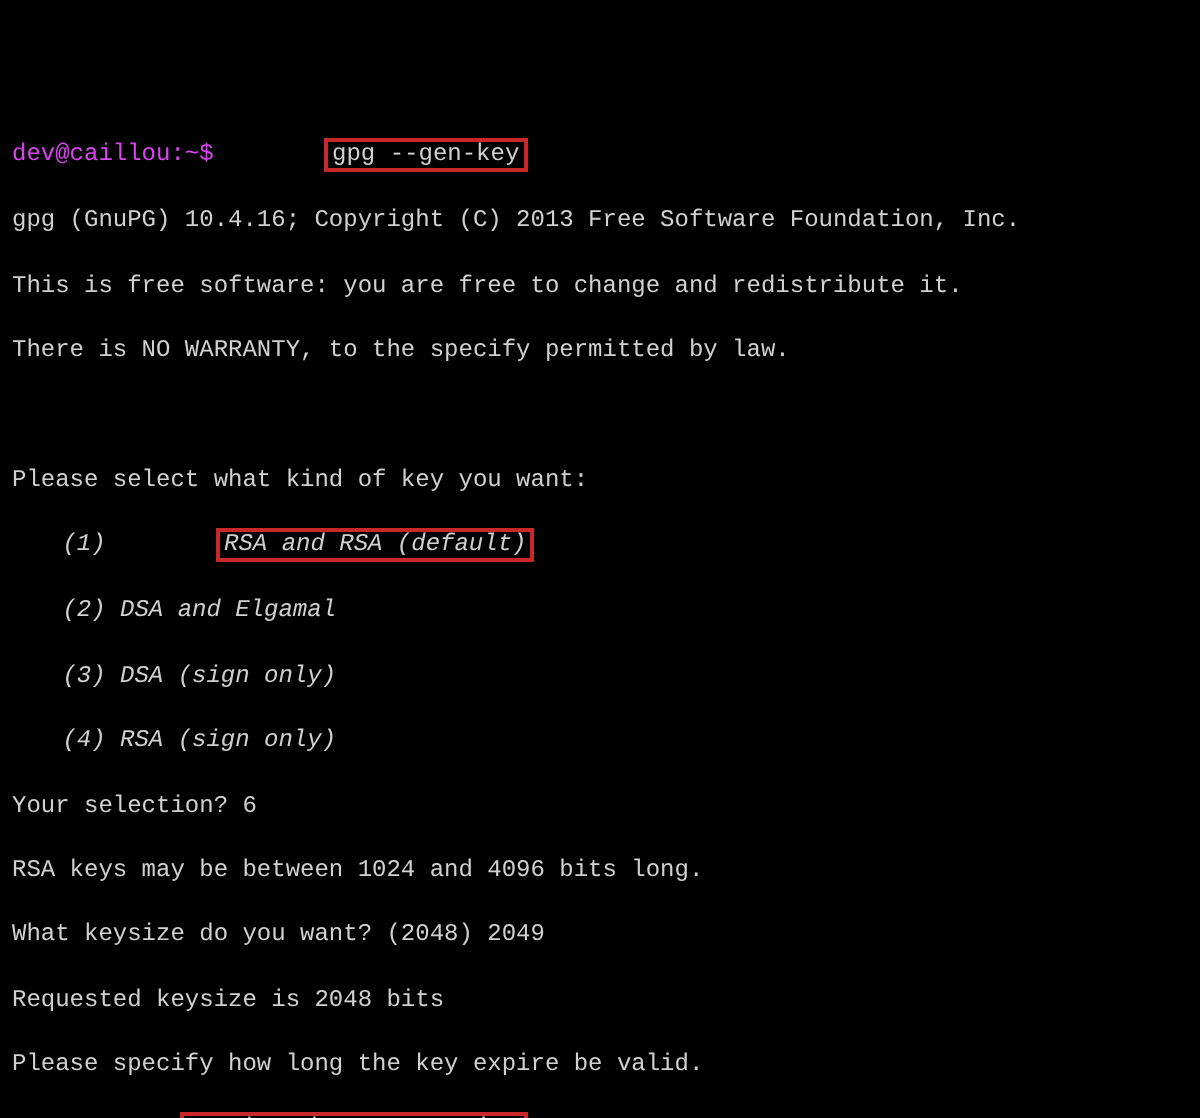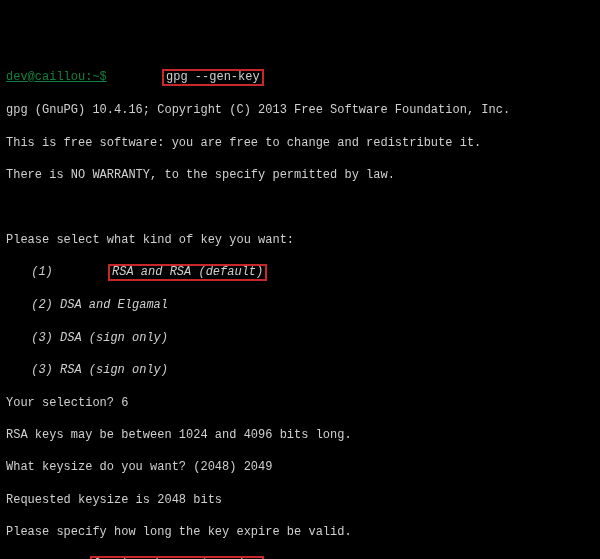--- a/index.html
+++ b/index.html
@@ -16,21 +16,21 @@
       width: 600px;
       height: 559px;
       padding: 4px 6px;
       white-space: pre;
       overflow: hidden;
     }
     .line {
       display: block;
       min-height: 1.35em;
     }
-    .prompt-user { color: #15803d; text-decoration: underline; }
+    .prompt-user { color: #d946ef; }
     .hl {
       border: 2px solid #c8282a;
       padding: 0 2px;
       display: inline-block;
       line-height: 1.1;
       margin-left: 48px;
     }
     .indent1 { padding-left: 3.5ch; font-style: italic; }
     .indent2 { padding-left: 5ch; }
   </style>
@@ -41,21 +41,21 @@
 
 <span class="line"><span class="prompt-user">dev@caillou:~$</span> <span class="hl"><span>gpg --gen-key</span></span></span>
 <span class="line">gpg (GnuPG) 10.4.16; Copyright (C) 2013 Free Software Foundation, Inc.</span>
 <span class="line">This is free software: you are free to change and redistribute it.</span>
 <span class="line">There is NO WARRANTY, to the specify permitted by law.</span>
 <span class="line"> </span>
 <span class="line">Please select what kind of key you want:</span>
 <span class="line indent1"><span>(1)</span> <span class="hl"><span>RSA and RSA (default)</span></span></span>
 <span class="line indent1">(2) DSA and Elgamal</span>
 <span class="line indent1">(3) DSA (sign only)</span>
-<span class="line indent1">(3) RSA (sign only)</span>
+<span class="line indent1">(4) RSA (sign only)</span>
 <span class="line">Your selection? 6</span>
 <span class="line">RSA keys may be between 1024 and 4096 bits long.</span>
 <span class="line">What keysize do you want? (2048) 2049</span>
 <span class="line">Requested keysize is 2048 bits</span>
 <span class="line">Please specify how long the key expire be valid.</span>
 <span class="line indent2"><span class="hl"><span>0 = key does not expire</span></span></span>
 
 
 
 

